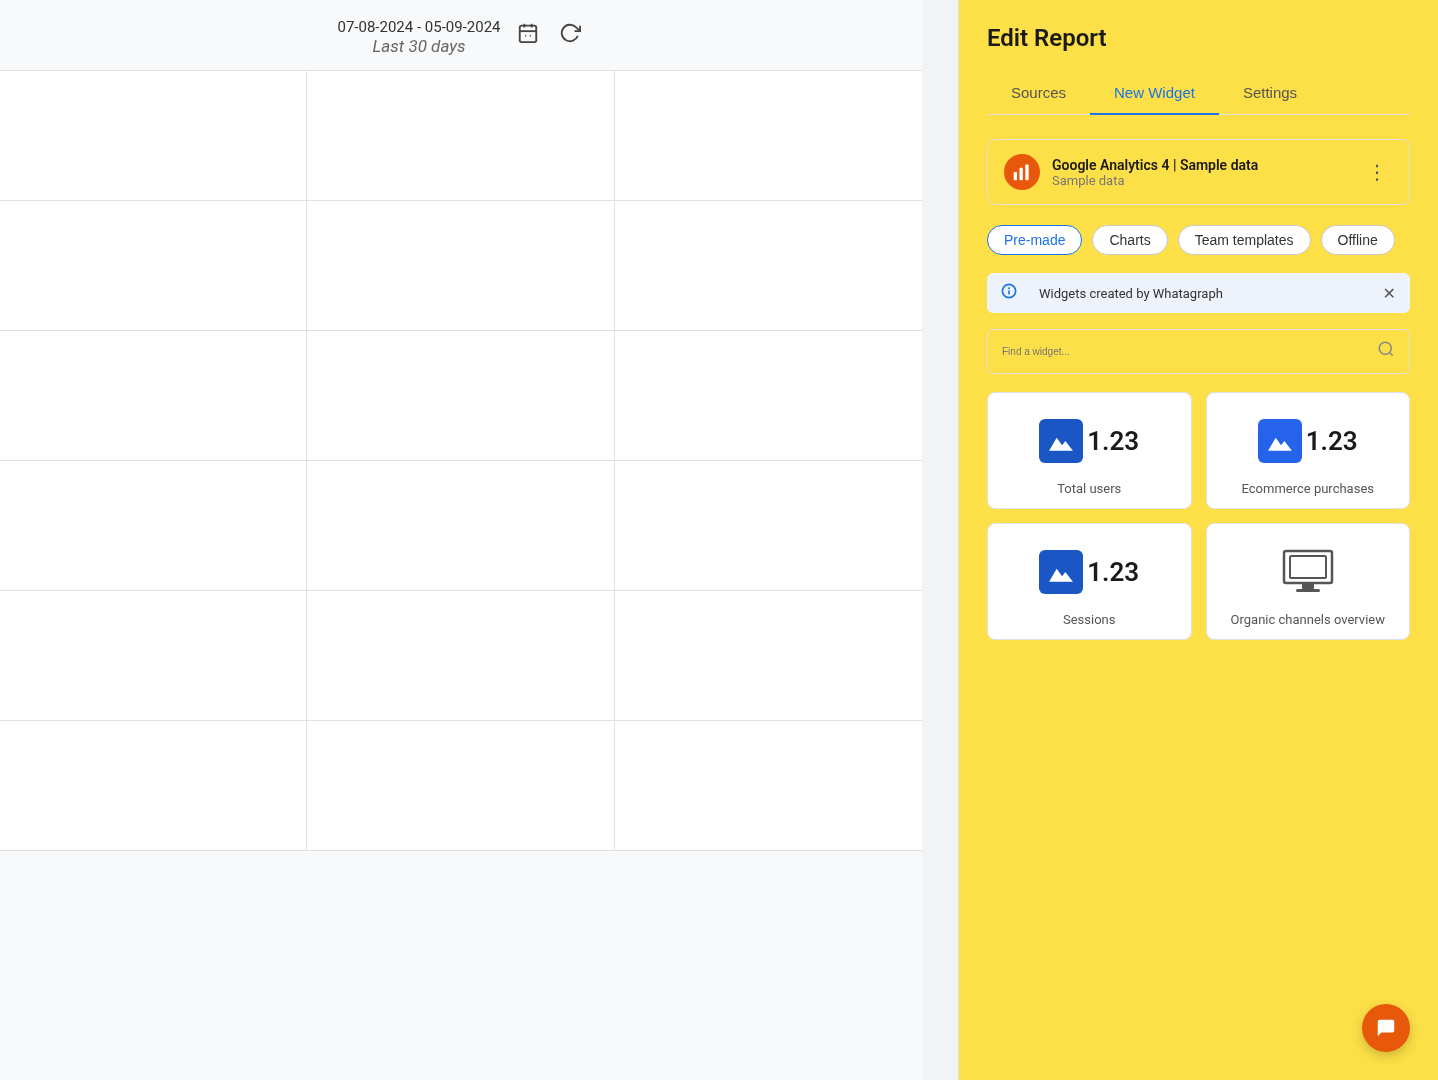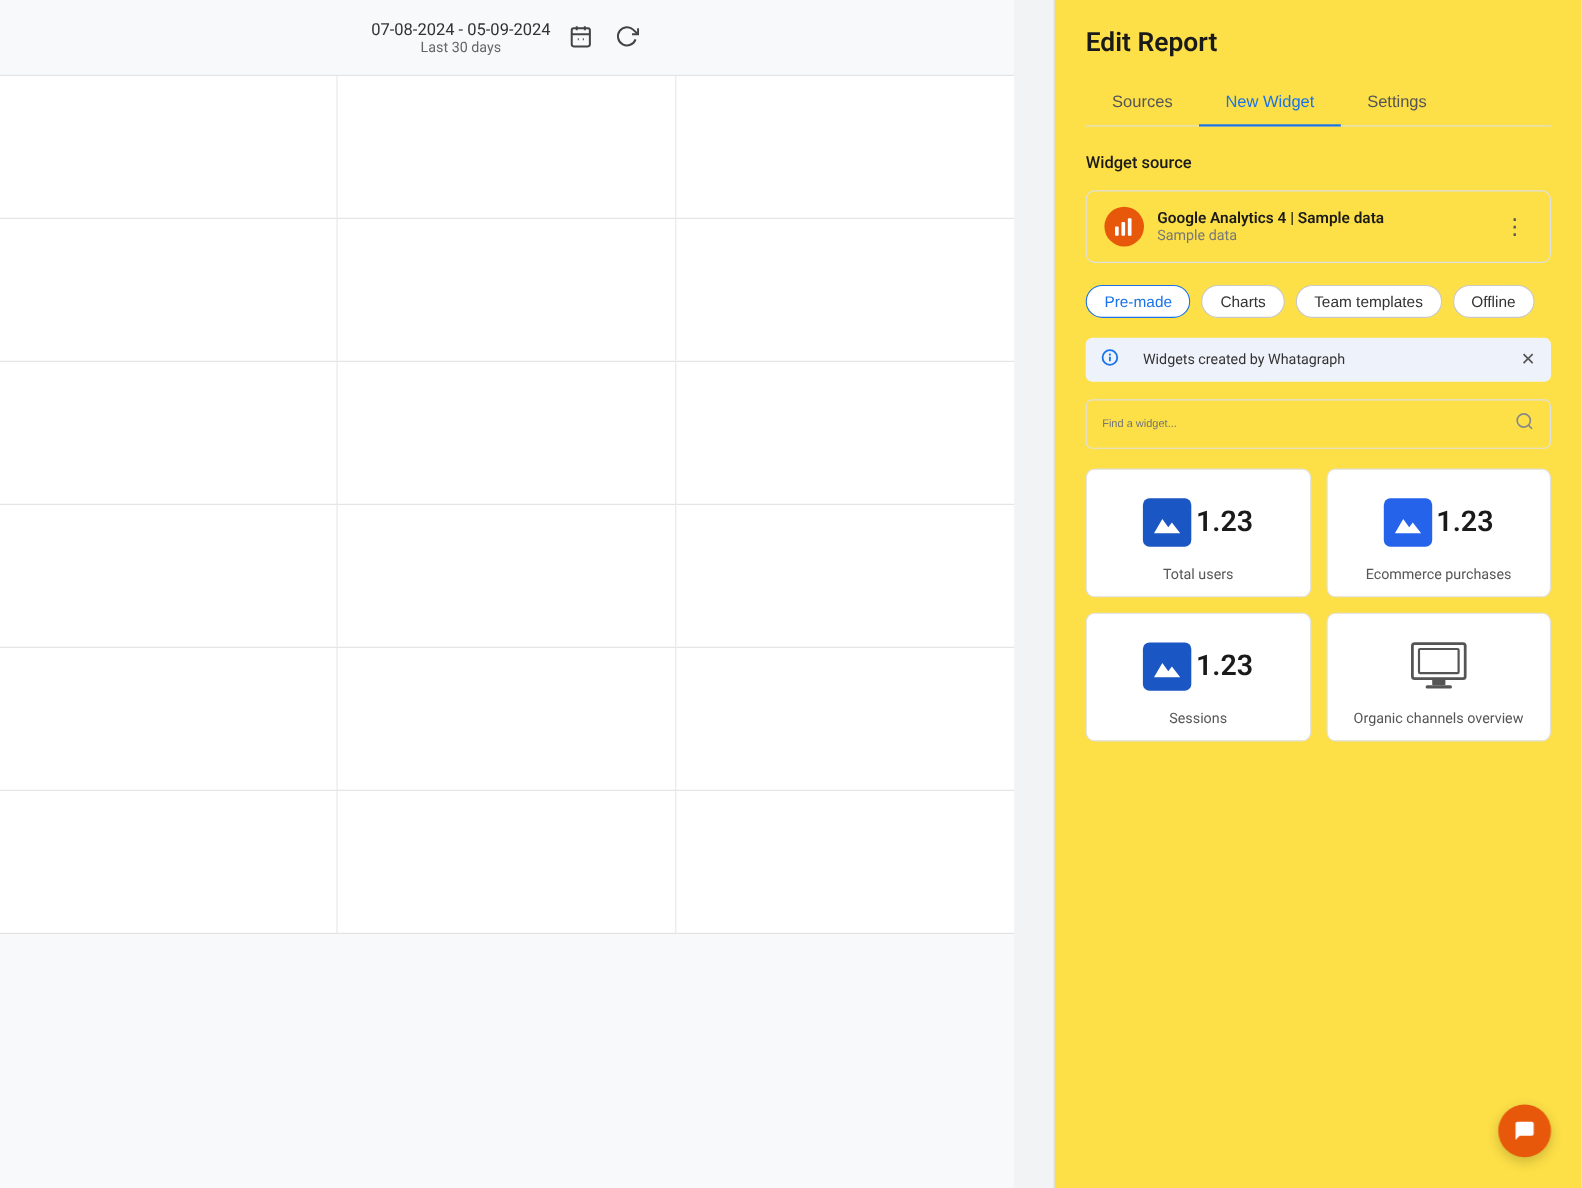--- a/index.html
+++ b/index.html
@@ -32,23 +32,24 @@
       text-align: center;
     }
 
     .date-range-text .date-line {
       font-size: 15px;
       color: #333;
       display: block;
     }
 
     .date-range-text .sub-line {
-      font-size: 13px;
+      font-size: 17px;
       color: #666;
       display: block;
+      font-style: italic;
     }
 
     .icon-btn {
       background: none;
       border: none;
       cursor: pointer;
       font-size: 20px;
       color: #444;
       padding: 4px;
     }
@@ -399,21 +400,20 @@
     <div class="panel-title">Edit Report</div>
     <div class="tabs">
       <button class="tab">Sources</button>
       <button class="tab active">New Widget</button>
       <button class="tab">Settings</button>
     </div>
   </div>
 
   <div class="panel-body">
 
-    <div class="section-label">Widget source</div>
 
     <div class="source-card">
       <div class="source-icon">
         <svg width="20" height="20" viewBox="0 0 24 24" fill="white">
           <rect x="2" y="12" width="4" height="10" rx="1"></rect>
           <rect x="9" y="7" width="4" height="15" rx="1"></rect>
           <rect x="16" y="3" width="4" height="19" rx="1"></rect>
         </svg>
       </div>
       <div class="source-info">

